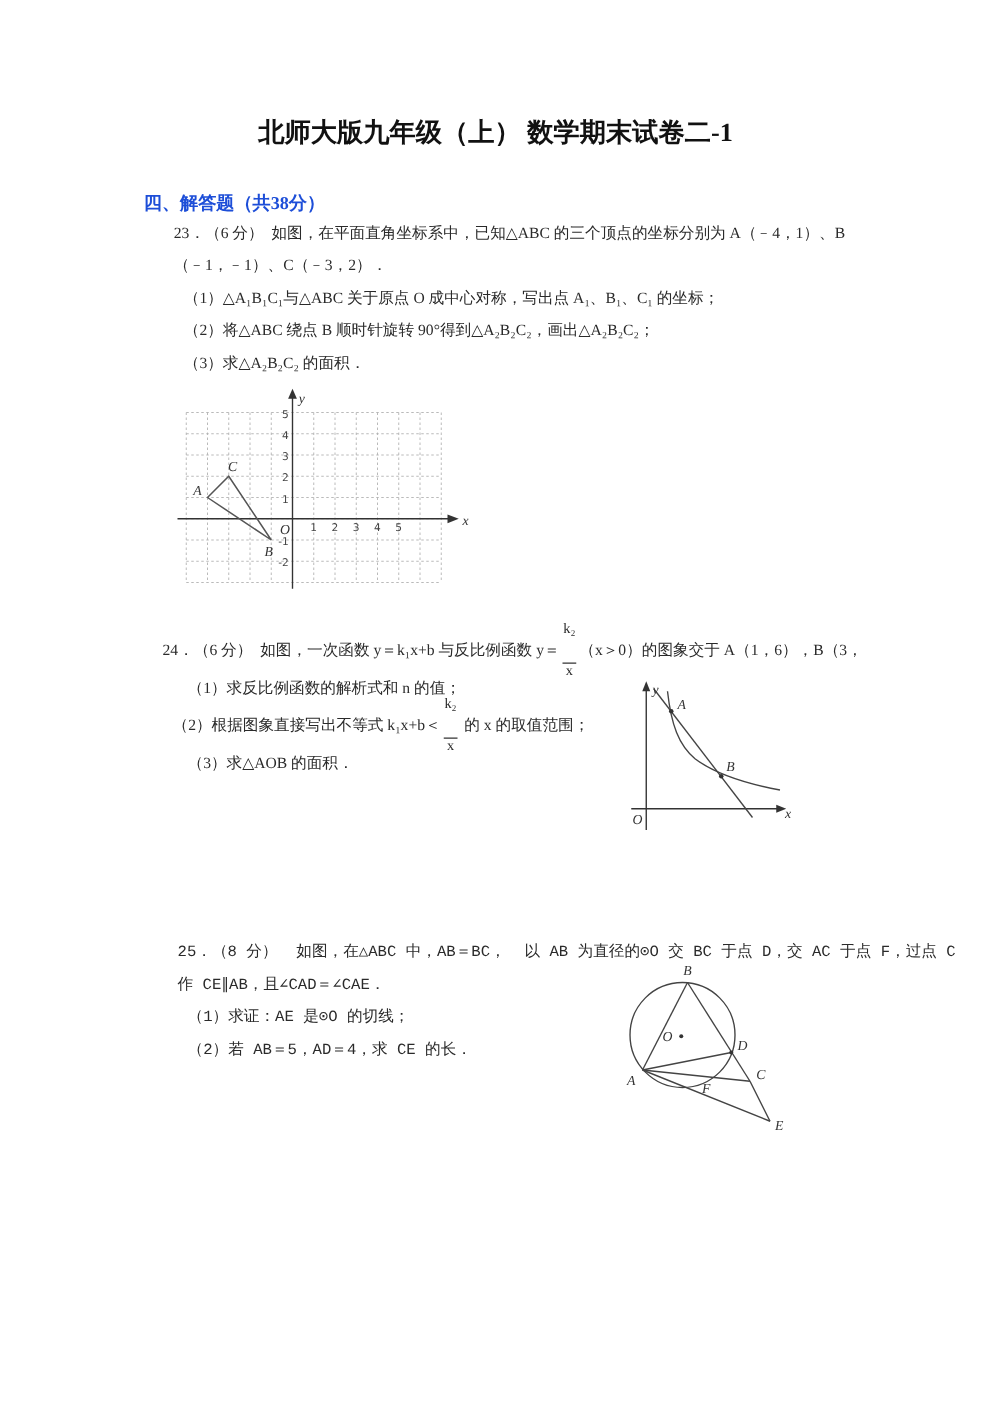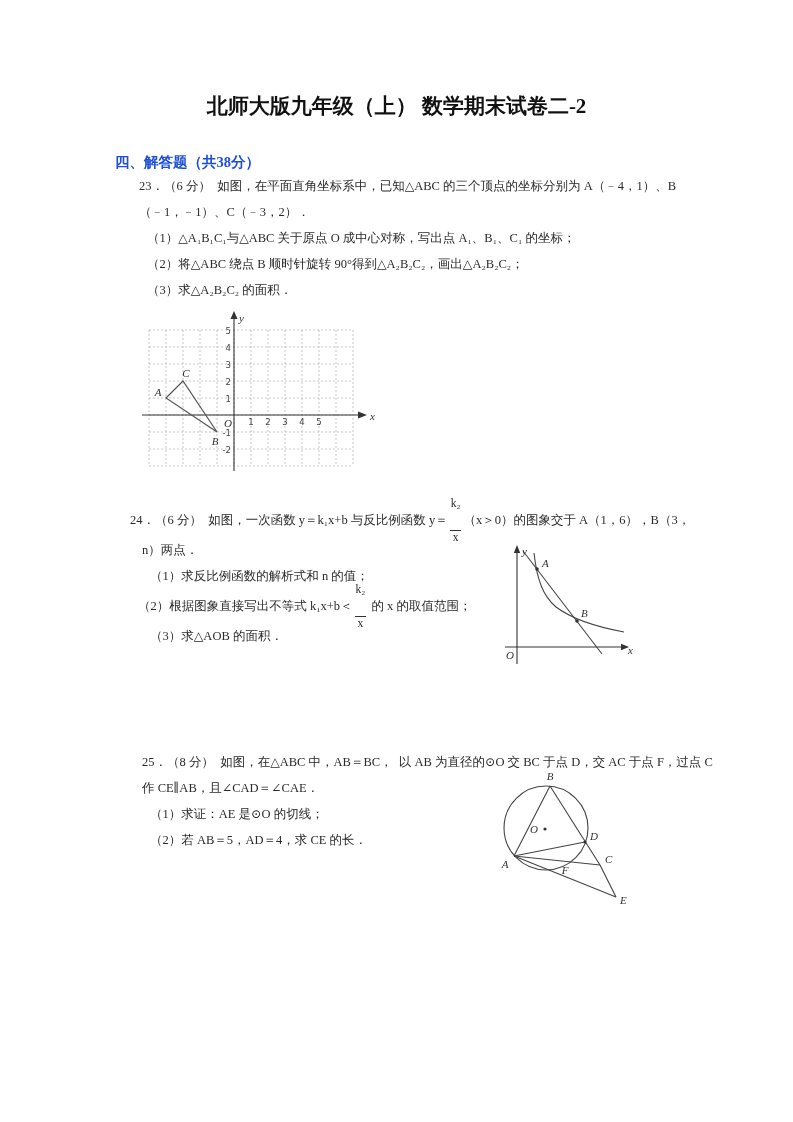--- a/index.html
+++ b/index.html
@@ -6,41 +6,41 @@
   .page{position:relative;width:793px;height:1122px;background:#ffffff;overflow:hidden;
         font-family:"Liberation Serif","DejaVu Serif","DejaVu Sans",serif;color:#252525;}
   .title{position:absolute;top:92px;left:0;width:100%;text-align:center;
          font-size:21px;font-weight:bold;margin:0;color:#111;}
   .section{position:absolute;top:153px;left:115px;font-size:14.5px;font-weight:bold;color:#1d4ed8;}
   .block{position:absolute;font-size:12.5px;line-height:26px;color:#2a2a2a;}
   .line{white-space:pre;margin-left:12px;}
   .part{padding-left:8px;}
   .q23{top:173px;left:127px;}
   .q24{top:503px;left:130px;}
-  .q25{top:749px;left:130px;}
+  .q25{top:749px;left:130px;font-family:Liberation Mono, monospace;}
   .fline{display:flex;align-items:center;height:34px;white-space:pre;}
   .frac{display:inline-flex;flex-direction:column;align-items:center;
         line-height:1.1;font-size:11.5px;margin:0 2px;gap:20px;}
   .frac .den{border-top:1px solid #333;padding:0 3px;}
   .fig1{position:absolute;left:138px;top:303px;}
   .fig2{position:absolute;left:497px;top:542px;}
   .fig3{position:absolute;left:488px;top:768px;}
   .lbl{font-family:"Liberation Serif","DejaVu Serif",serif;font-style:italic;
        font-size:11px;fill:#333;}
   .tick{font-family:"DejaVu Sans",sans-serif;font-style:normal;font-size:8.5px;fill:#444;}
   .footer{position:absolute;top:1068px;left:0;width:100%;text-align:center;
           color:#a2a2a2;font-size:17px;
           font-family:"Liberation Sans","DejaVu Sans",sans-serif;}
 </style>
 </head>
 <body>
 
 <div class="page">
 
-  <h1 class="title">北师大版九年级（上） 数学期末试卷二-2</h1>
+  <h1 class="title">北师大版九年级（上） 数学期末试卷二-1</h1>
 
   <div class="section">四、解答题（共38分）</div>
 
   <div class="block q23">
     <div class="line">23．（6 分）  如图，在平面直角坐标系中，已知△ABC 的三个顶点的坐标分别为 A（﹣4，1）、B</div>
     <div class="line">（﹣1，﹣1）、C（﹣3，2）．</div>
     <div class="line part">（1）△A₁B₁C₁与△ABC 关于原点 O 成中心对称，写出点 A₁、B₁、C₁ 的坐标；</div>
     <div class="line part">（2）将△ABC 绕点 B 顺时针旋转 90°得到△A₂B₂C₂，画出△A₂B₂C₂；</div>
     <div class="line part">（3）求△A₂B₂C₂ 的面积．</div>
   </div>
@@ -103,21 +103,20 @@
 
   <div class="block q24">
     <div class="fline">
       <span>24．（6 分）  如图，一次函数 y＝k₁x+b 与反比例函数 y＝</span>
       <span class="frac">
         <span class="num">k₂</span>
         <span class="den">x</span>
       </span>
       <span>（x＞0）的图象交于 A（1，6），B（3，</span>
     </div>
-    <div class="line">n）两点．</div>
     <div class="line part">（1）求反比例函数的解析式和 n 的值；</div>
     <div class="fline part">
       <span>（2）根据图象直接写出不等式 k₁x+b＜</span>
       <span class="frac">
         <span class="num">k₂</span>
         <span class="den">x</span>
       </span>
       <span> 的 x 的取值范围；</span>
     </div>
     <div class="line part">（3）求△AOB 的面积．</div>

